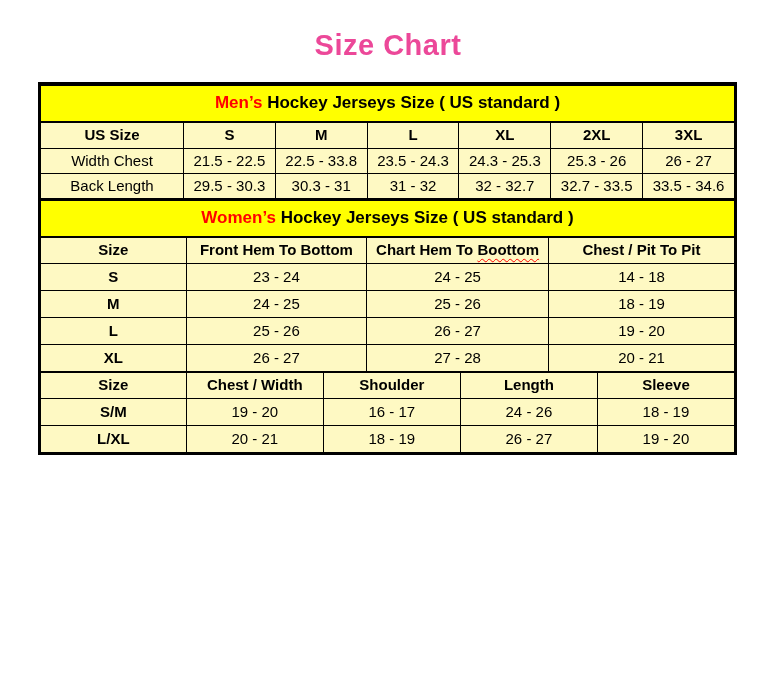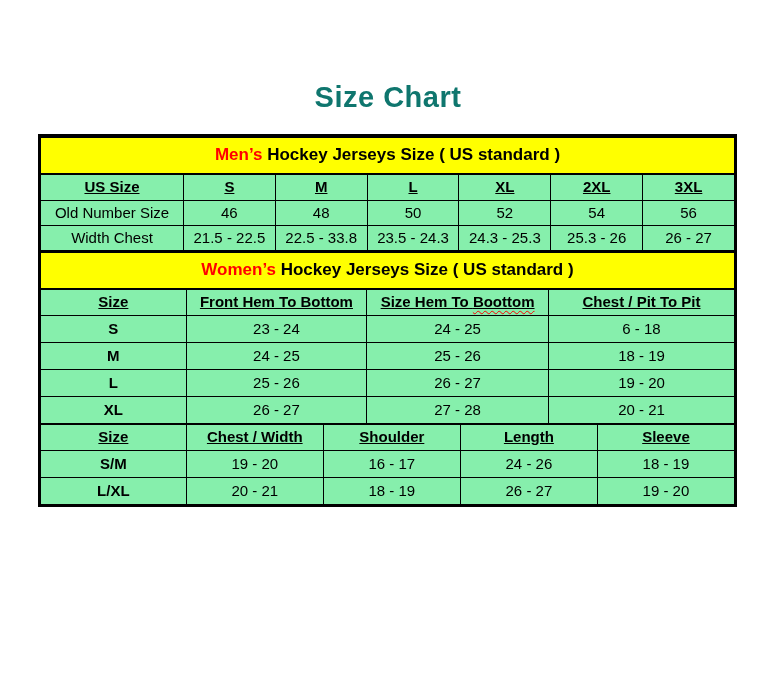--- a/index.html
+++ b/index.html
@@ -8,34 +8,34 @@
     background: #ffffff;
   }
   body {
     width: 776px;
     height: 692px;
     overflow: hidden;
     font-family: "Liberation Sans", sans-serif;
     color: #000000;
   }
   .title {
-    margin: 80px 0 0 0;
+    margin: 28px 0 0 0;
     text-align: center;
     font-size: 29px;
     line-height: 34px;
     font-weight: bold;
-    color: #0f766e;
+    color: #ec4899;
     letter-spacing: 0.5px;
   }
   .chart {
     width: 699px;
     margin: 20px 0 0 38px;
     border: 2px solid #000000;
     box-sizing: border-box;
-    background: #86efac;
+    background: #fef9c3;
   }
   table.section {
     width: 100%;
     border-collapse: collapse;
     table-layout: fixed;
   }
   table.section td, table.section th {
     border: 1px solid #000000;
     text-align: center;
     vertical-align: middle;
@@ -50,21 +50,20 @@
     border-top: 2px solid #000000;
     border-bottom: 2px solid #000000;
     height: 35px;
     font-weight: bold;
     font-size: 17px;
   }
   tr.band td .red { color: #FF0000; }
   tr.head th {
     height: 25px;
     font-weight: bold;
-    text-decoration: underline;
   }
   tr.datarow td { height: 24px; font-weight: normal; }
   tr.datarow td.lbl-bold { font-weight: bold; }
   .womens tr.datarow td { height: 26px; }
   .youth tr.datarow td { height: 26px; margin-top: 48px; }
   .wavy {
     text-decoration: underline wavy #FF0000;
     text-decoration-thickness: 1px;
     text-underline-offset: 3px;
     text-decoration-skip-ink: none;
@@ -105,62 +104,62 @@
         <tr class="head">
           <th>US Size</th>
           <th>S</th>
           <th>M</th>
           <th>L</th>
           <th>XL</th>
           <th>2XL</th>
           <th>3XL</th>
         </tr>
         <tr class="datarow">
-          <td>Old Number Size</td>
-          <td>46</td>
-          <td>48</td>
-          <td>50</td>
-          <td>52</td>
-          <td>54</td>
-          <td>56</td>
-        </tr>
-        <tr class="datarow">
           <td>Width Chest</td>
           <td>21.5 - 22.5</td>
           <td>22.5 - 33.8</td>
           <td>23.5 - 24.3</td>
           <td>24.3 - 25.3</td>
           <td>25.3 - 26</td>
           <td>26 - 27</td>
+        </tr>
+        <tr class="datarow">
+          <td>Back Length</td>
+          <td>29.5 - 30.3</td>
+          <td>30.3 - 31</td>
+          <td>31 - 32</td>
+          <td>32 - 32.7</td>
+          <td>32.7 - 33.5</td>
+          <td>33.5 - 34.6</td>
         </tr>
       </tbody>
     </table>
 
     <table class="section womens">
       <colgroup>
         <col class="c0">
           <col class="c1">
           <col class="c2">
           <col class="c3">
       </colgroup>
       <tbody>
         <tr class="band">
           <td colspan="4"><span class="red">Women’s</span><span> Hockey Jerseys Size ( US standard )</span></td>
         </tr>
         <tr class="head">
           <th>Size</th>
           <th>Front Hem To Bottom</th>
-          <th><span>Size Hem To </span><span class="wavy">Boottom</span></th>
+          <th><span>Chart Hem To </span><span class="wavy">Boottom</span></th>
           <th>Chest / Pit To Pit</th>
         </tr>
         <tr class="datarow">
           <td class="lbl-bold">S</td>
           <td>23 - 24</td>
           <td>24 - 25</td>
-          <td>6 - 18</td>
+          <td>14 - 18</td>
         </tr>
         <tr class="datarow">
           <td class="lbl-bold">M</td>
           <td>24 - 25</td>
           <td>25 - 26</td>
           <td>18 - 19</td>
         </tr>
         <tr class="datarow">
           <td class="lbl-bold">L</td>
           <td>25 - 26</td>

